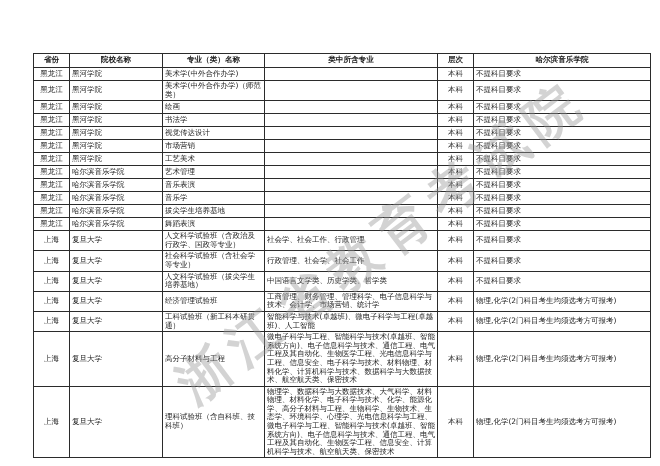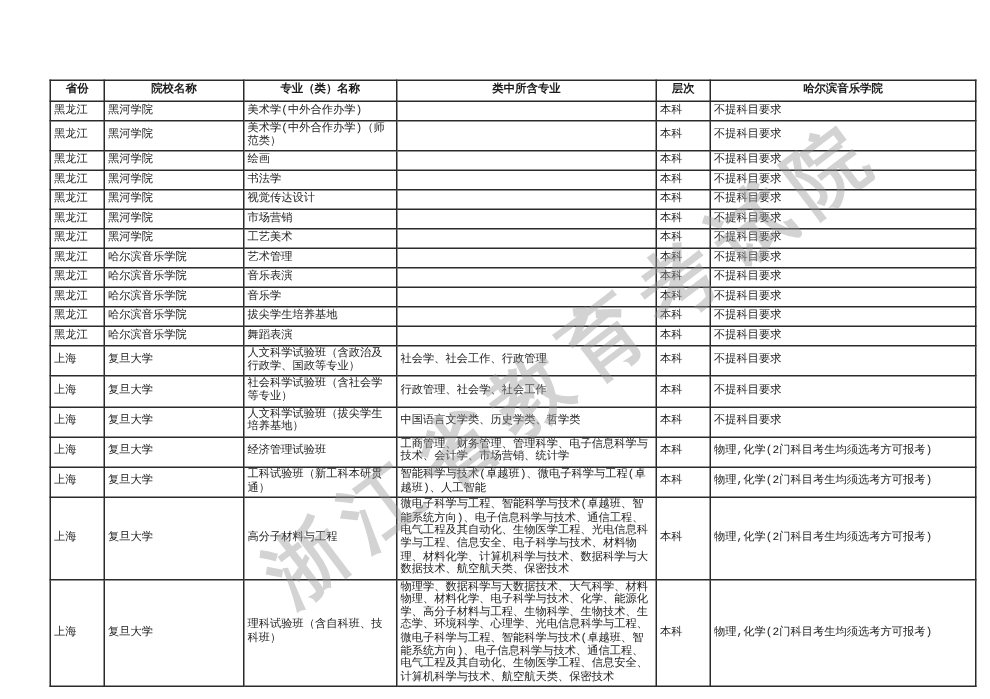--- a/index.html
+++ b/index.html
@@ -18,37 +18,36 @@
   table.grid {
     position: absolute;
     left: 33px;
     top: 53px;
     width: 617px;
     border-collapse: collapse;
     table-layout: fixed;
     font-size: 7.5px;
     line-height: 8.6px;
     color: #1c1c1c;
-    font-family: Liberation Mono, monospace;
   }
   table.grid th, table.grid td {
     border: 1px solid #2b2b2b;
     padding: 1px 2px;
     vertical-align: middle;
     overflow: hidden;
     word-break: break-all;
   }
   table.grid th {
     font-weight: bold;
     text-align: center;
     height: 11px;
     font-size: 7.6px;
   }
   table.grid td { height: 10px; }
-  table.grid td.c0, table.grid td.c4 { }
+  table.grid td.c0, table.grid td.c4 { text-align: center; }
   table.grid td.c1, table.grid td.c2, table.grid td.c3, table.grid td.c5 { text-align: left; }
   .watermark {
     position: absolute;
     left: 382px;
     top: 242px;
     transform: translate(-50%, -50%) rotate(-37deg);
     transform-origin: center;
     font-size: 52px;
     font-weight: bold;
     letter-spacing: 10px;

